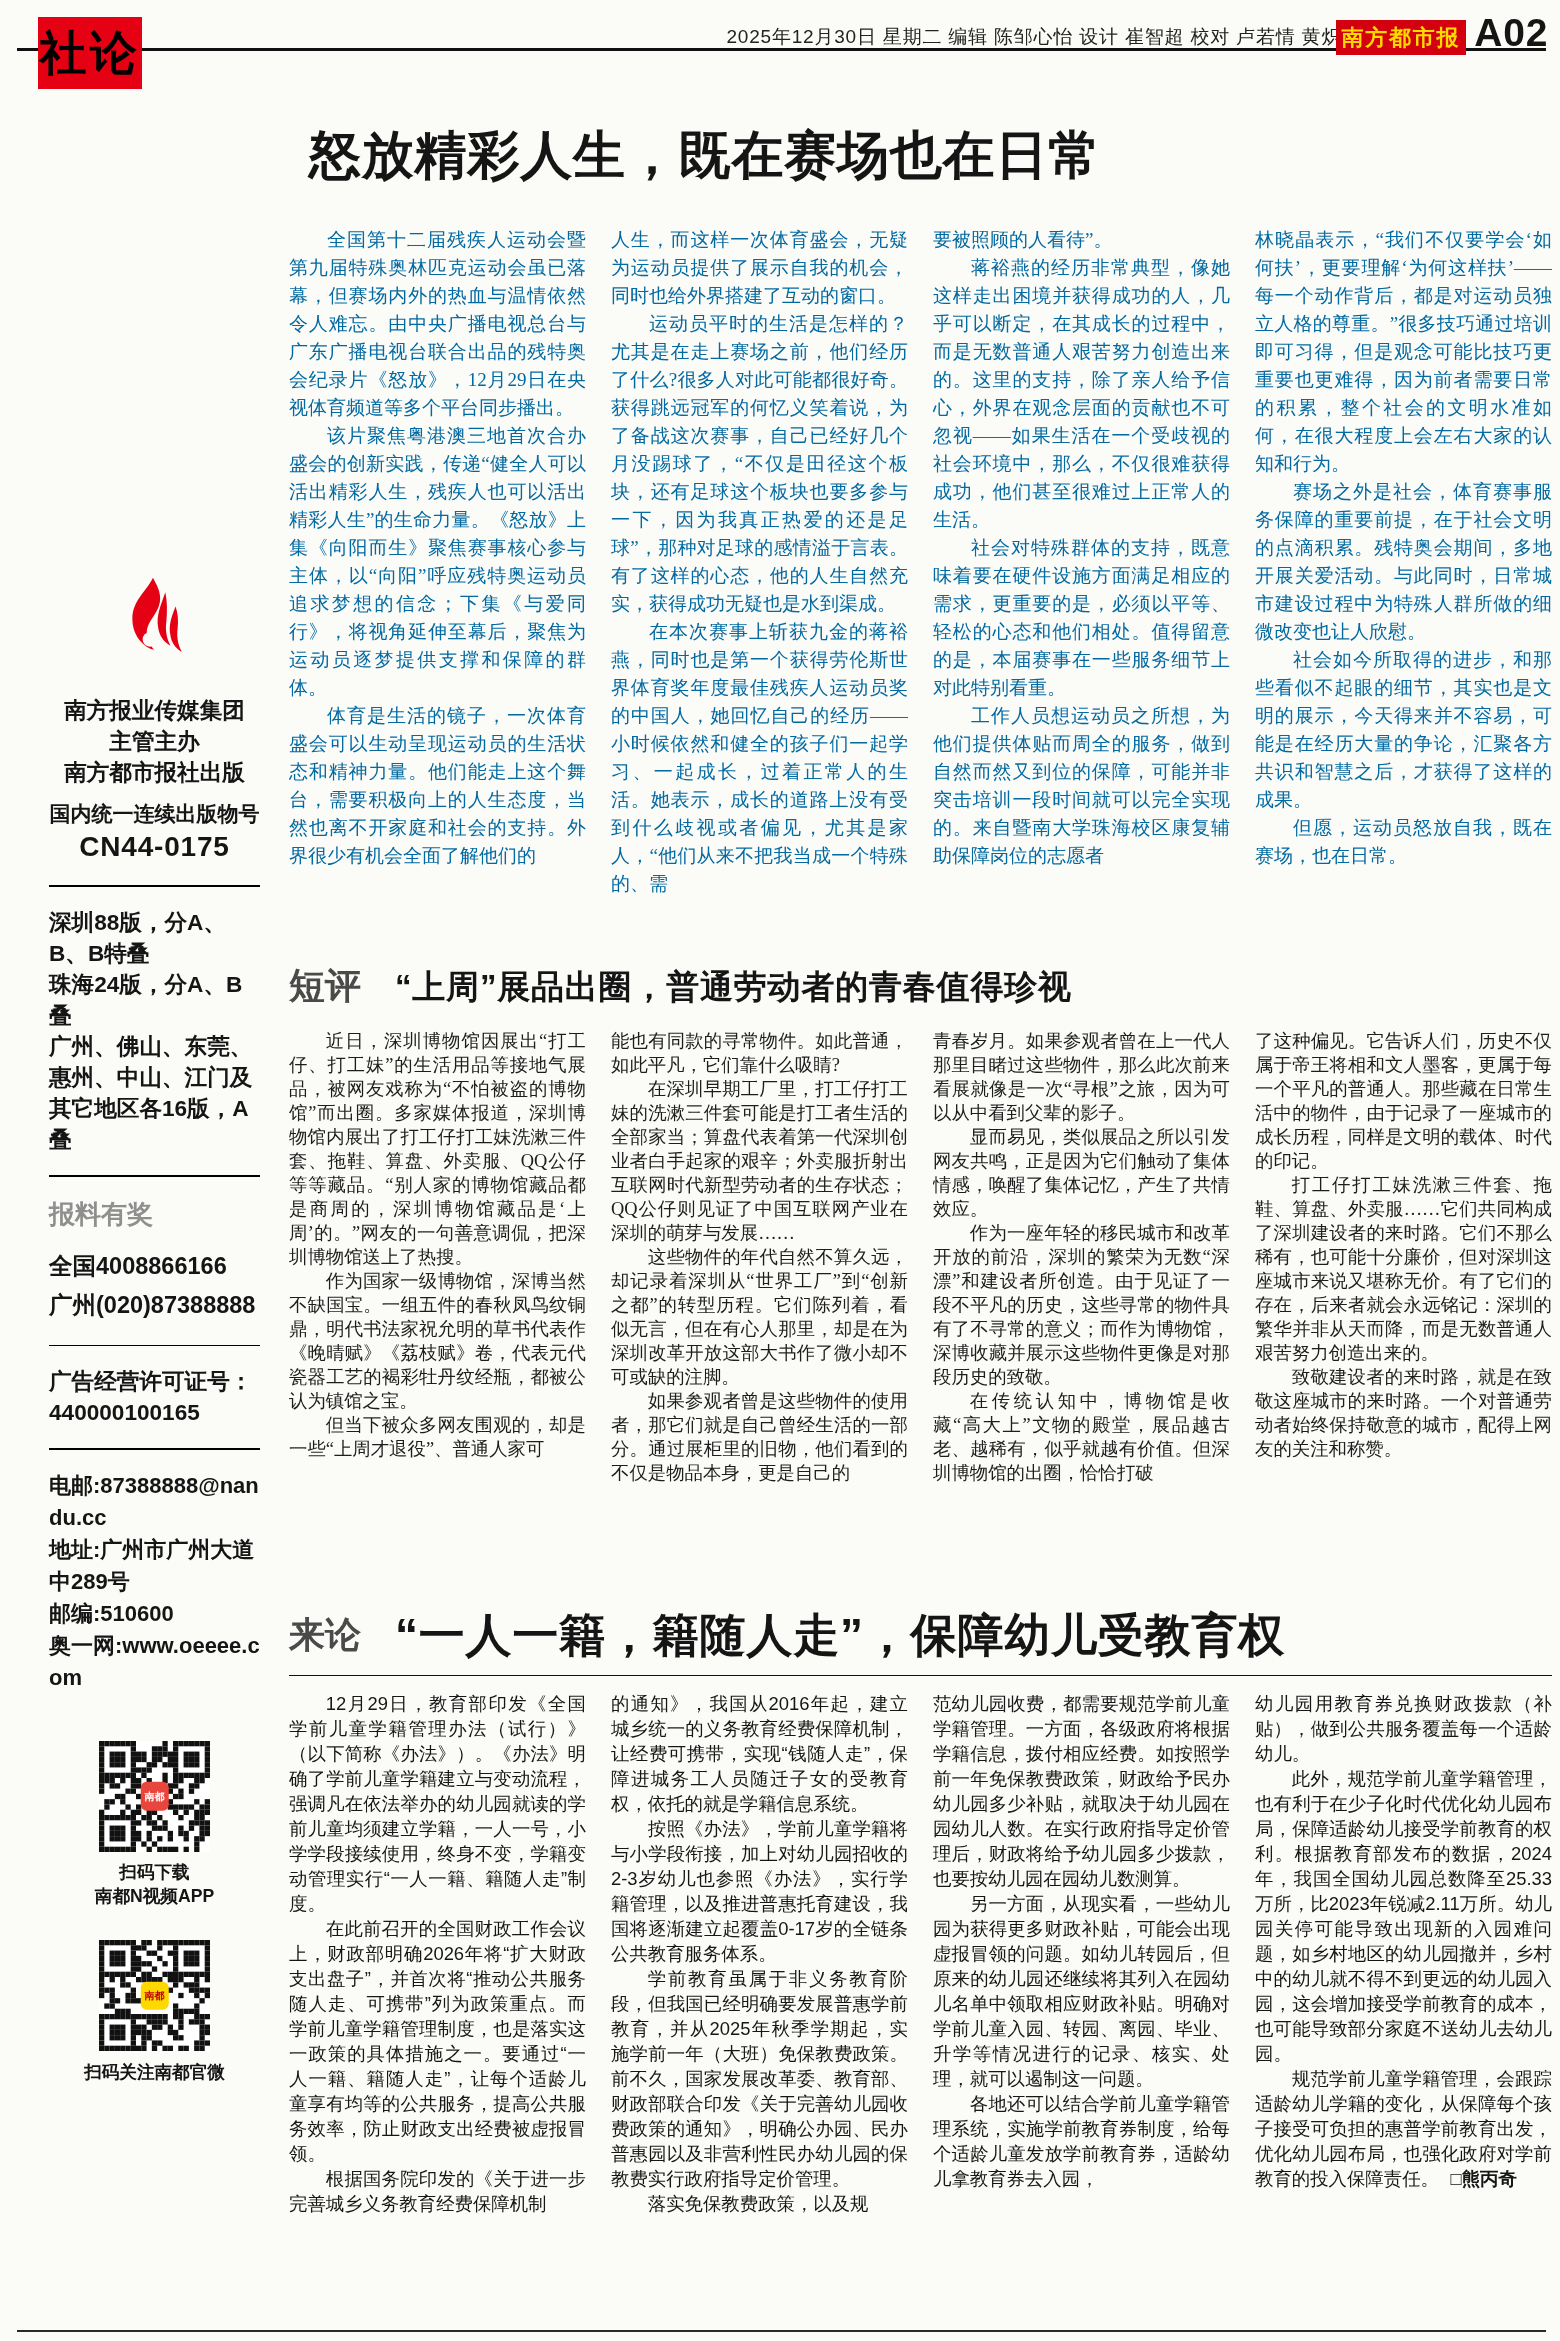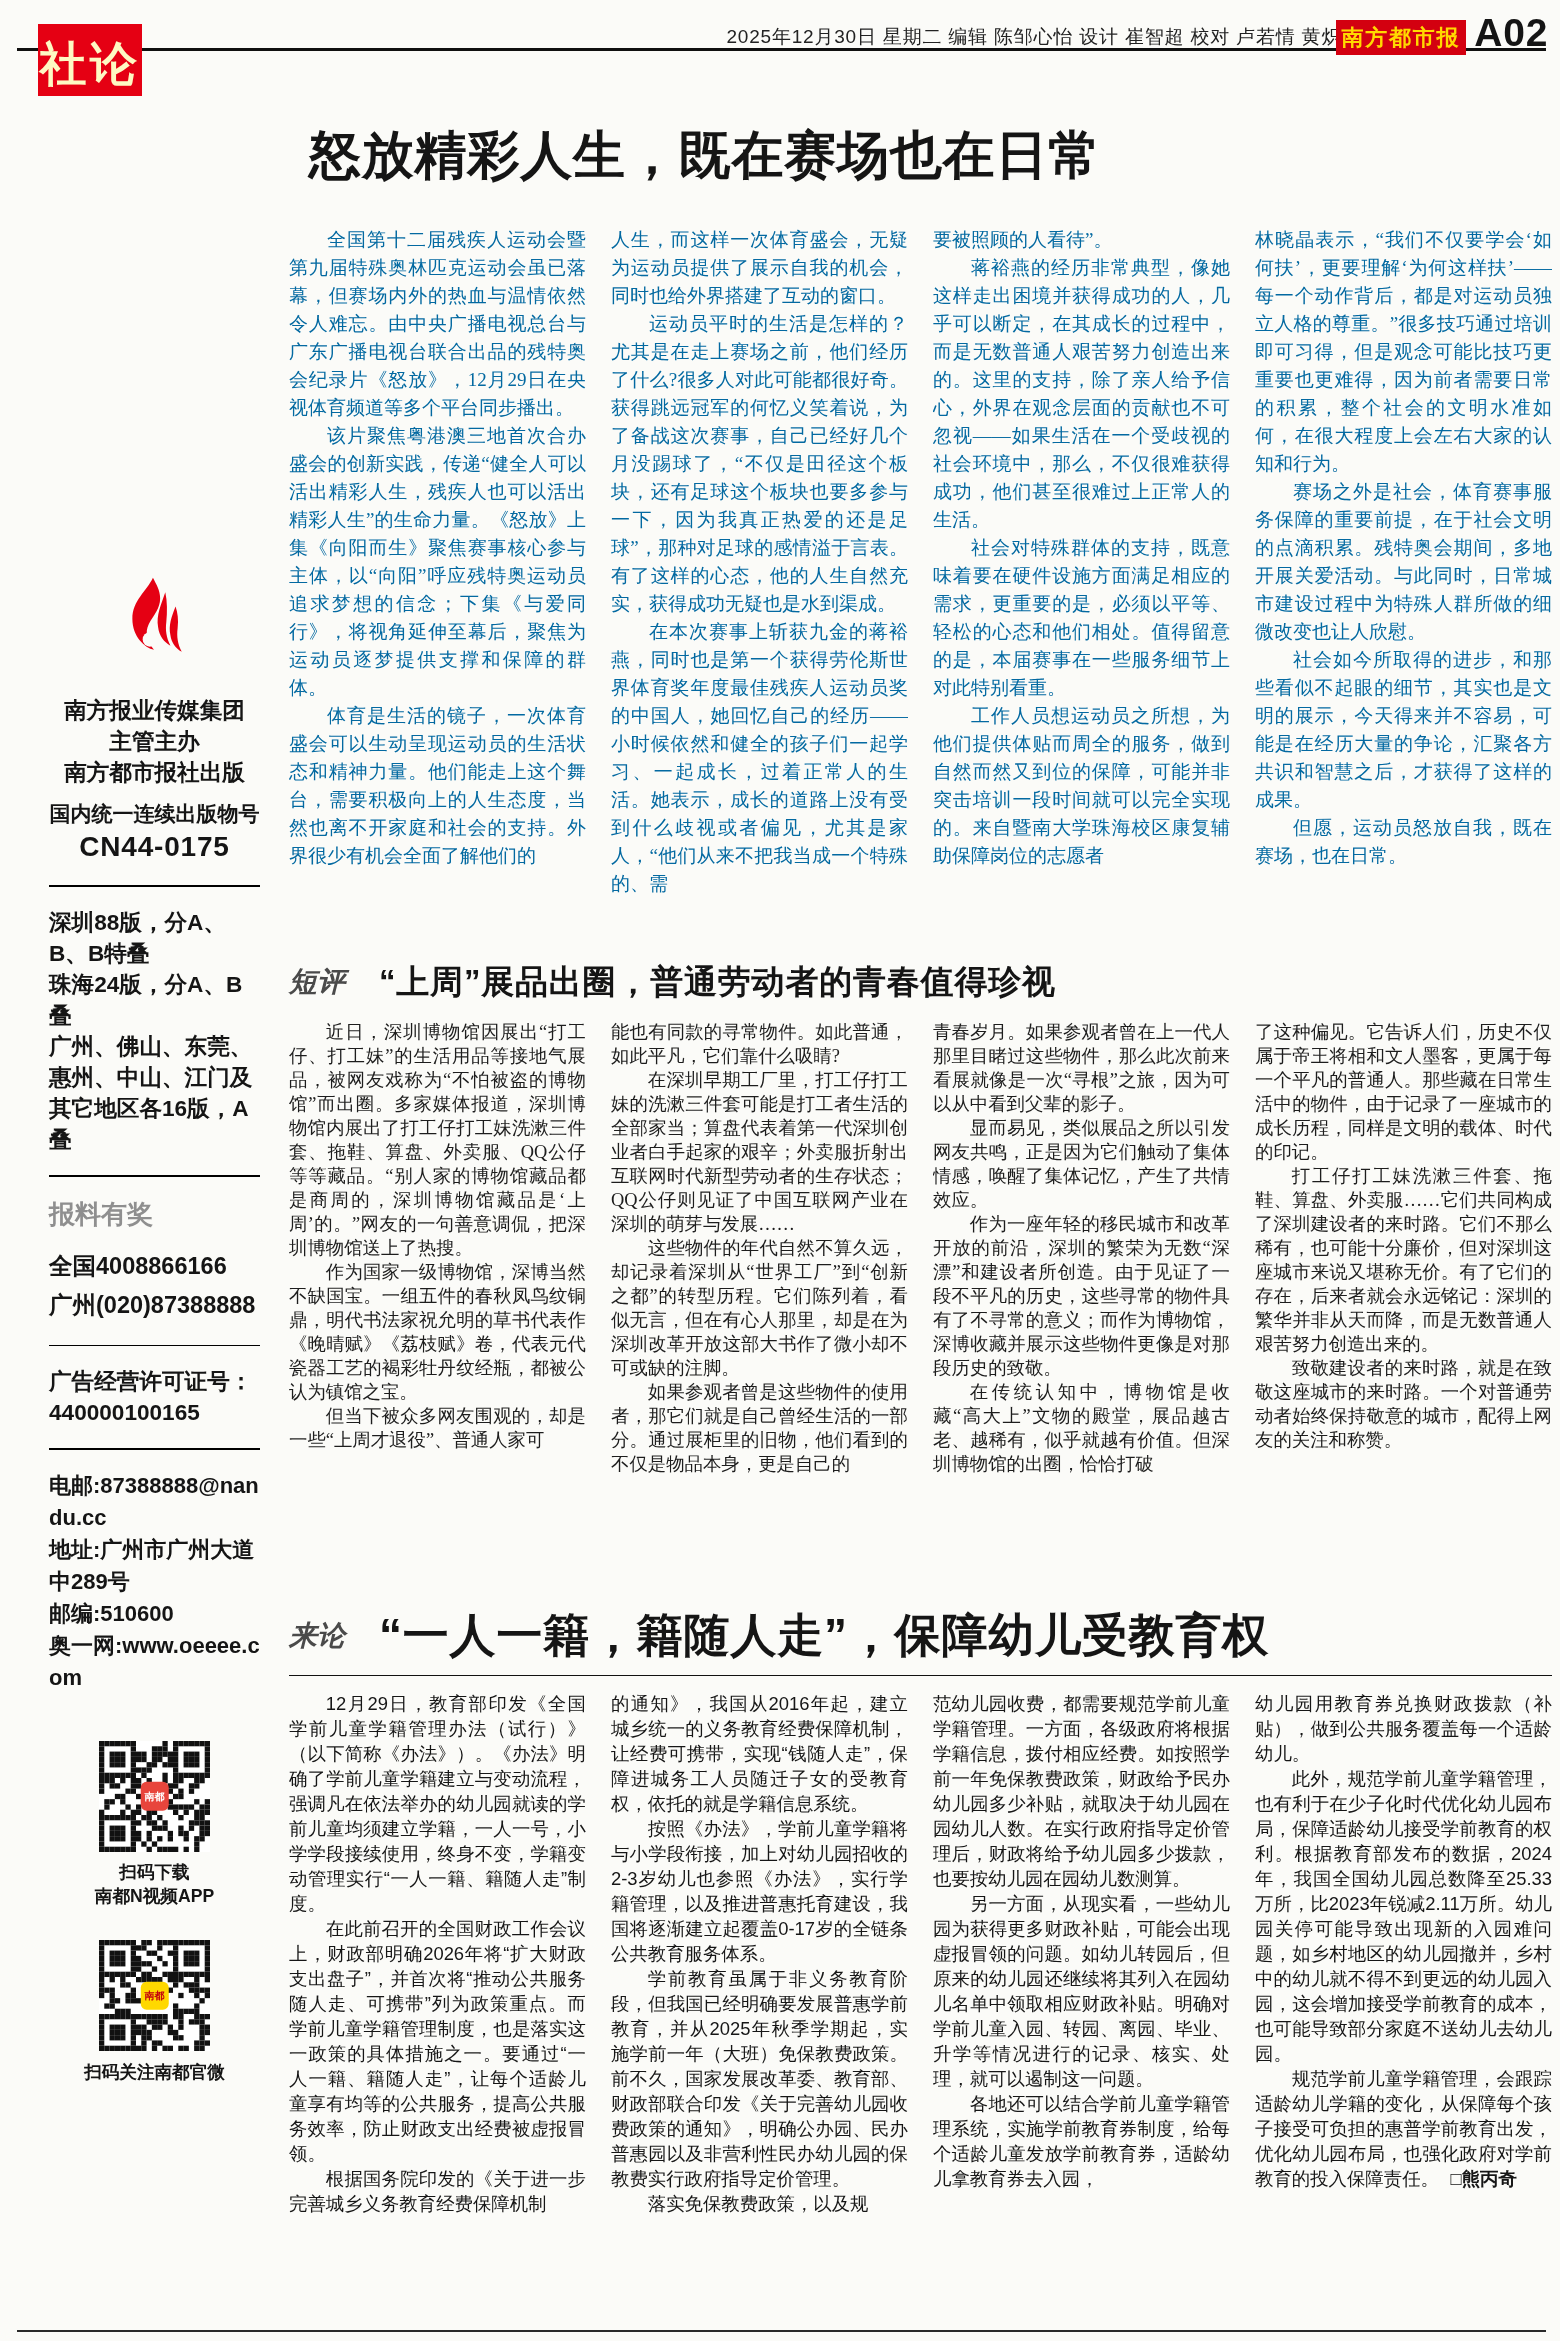--- a/index.html
+++ b/index.html
@@ -4,23 +4,23 @@
 <style>
   html,body{margin:0;padding:0;}
   body{
     width:1560px;height:2342px;position:relative;overflow:hidden;
     background:#fbfbf8;color:#151515;
     font-family:"Liberation Sans",sans-serif;
   }
   
   .top-rule{position:absolute;left:17px;top:48px;width:1529px;height:2.5px;background:#101010;}
   .section-box{
-    position:absolute;left:38px;top:24px;width:104px;height:72px;
-    display:flex;align-items:flex-end;justify-content:center;
-    font-size:47px;font-weight:900;letter-spacing:3.4px;color:#fef9c3;
+    position:absolute;left:38px;top:17px;width:104px;height:72px;
+    display:flex;align-items:center;justify-content:center;
+    font-size:47px;font-weight:900;letter-spacing:3.4px;color:#000000;
   }
   .dateline{position:absolute;top:23.5px;right:199px;font-size:19px;color:#222;letter-spacing:0.8px;white-space:nowrap;}
   .masthead{
     position:absolute;top:20px;right:94px;padding:2.5px 5.9px;
     font-size:22px;font-weight:900;letter-spacing:1.7px;white-space:nowrap;
   }
   .pageno{position:absolute;top:11px;right:11.7px;font-size:39px;font-weight:900;letter-spacing:0.8px;}
   
   #sidebar{position:absolute;left:49px;top:576px;width:211px;}
   .flame{display:block;margin:0 auto 25px auto;width:72px;height:94px;}
@@ -47,21 +47,21 @@
   #a1{top:126px;}
   #a1 .headline{margin:0 0 40px 20px;font-size:52px;font-weight:900;letter-spacing:0.8px;line-height:1.15;}
   .cols{display:flex;gap:25px;overflow:hidden;}
   .col{flex:1 1 0;overflow:hidden;}
   .col p{margin:0;text-align:justify;}
   .col p.ind{text-indent:2em;}
   .col p.cont{text-indent:0;}
   .serif-body .col{font-family:"Liberation Serif","DejaVu Serif",serif;}
   #a1 .cols{height:730px;font-size:19px;line-height:28px;color:#0369a1;}
   .art-head{display:flex;align-items:center;}
-  .art-label{font-size:28px;font-weight:700;color:#4a4a4a;flex:0 0 auto;font-style:italic;}
+  .art-label{font-size:36px;font-weight:700;color:#4a4a4a;flex:0 0 auto;}
   #a2{top:962px;}
   #a2 .art-head{margin-bottom:18.4px;}
   #a2 .headline{margin:0 0 0 34px;font-size:33px;font-weight:700;letter-spacing:0.8px;line-height:1.2;}
   #a2 .cols{height:546px;font-size:18.4px;line-height:24px;color:#1d1d1d;}
   #a3{top:1608px;}
   #a3 .art-head{margin-bottom:15px;border-bottom:1.7px solid #111;padding-bottom:11.7px;}
   #a3 .headline{margin:0 0 0 34px;font-size:46px;font-weight:700;letter-spacing:0.8px;line-height:1.2;}
   #a3 .cols{height:637px;font-size:18.4px;line-height:25px;color:#161616;font-family:"Liberation Sans",sans-serif;}
   .author{font-weight:700;font-family:"Liberation Sans",sans-serif;padding-left:11.7px;}
   .bottom-rule{position:absolute;left:17px;top:2330px;width:1529px;height:1.7px;background:#2a2a2a;}

